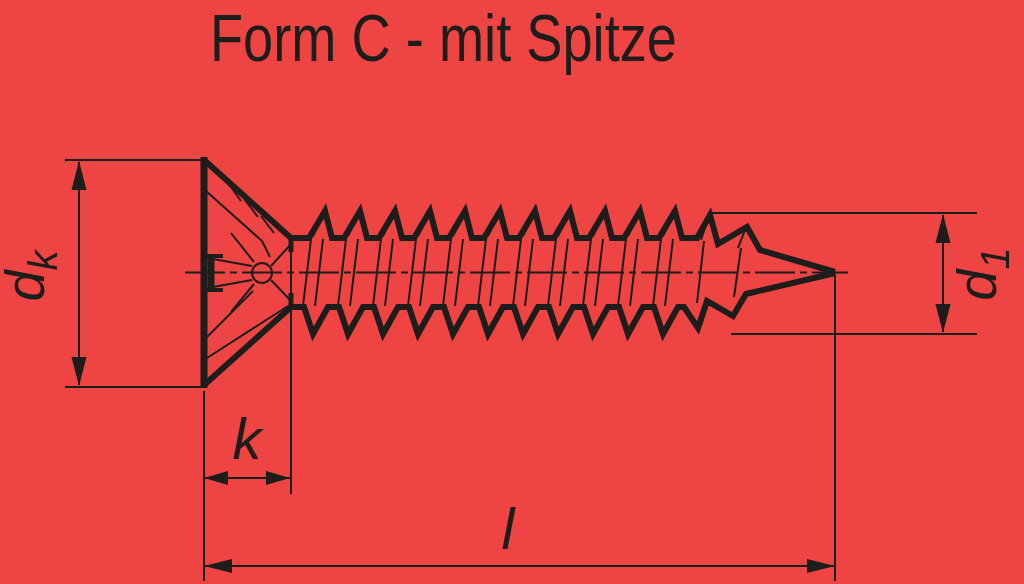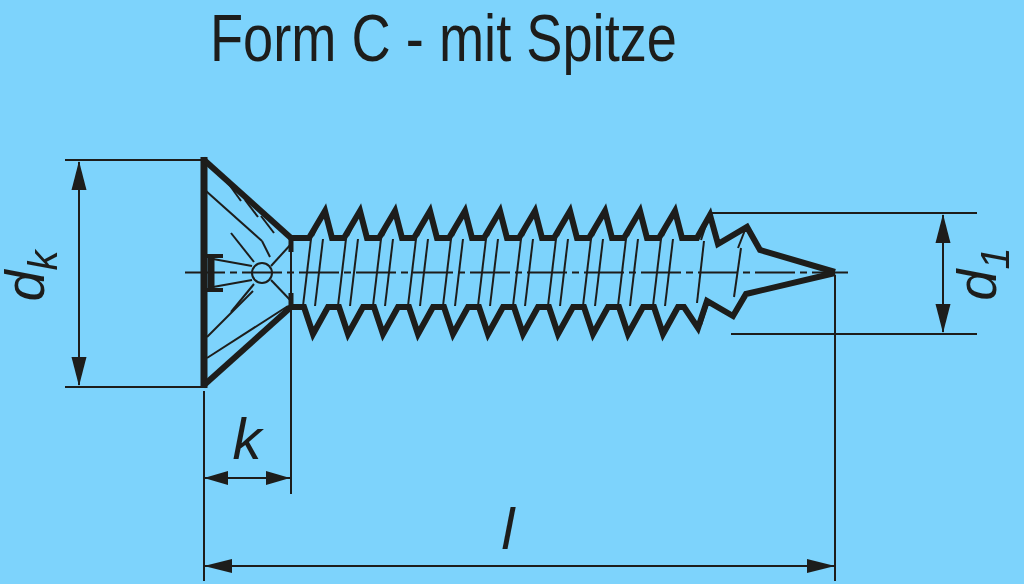--- a/index.html
+++ b/index.html
@@ -1,16 +1,16 @@
 <!DOCTYPE html>
 <html><head>
 <meta charset="utf-8">
 <style>
   html,body{margin:0;padding:0;background:#ffffff;}
-  .stage{position:relative;width:1024px;height:584px;background:#7dd3fc;overflow:hidden;
+  .stage{position:relative;width:1024px;height:584px;background:#ef4444;overflow:hidden;
          font-family:"Liberation Sans",sans-serif;}
   svg{position:absolute;left:0;top:0;}
   svg text{fill:#1d1d1b;}
 </style>
 </head>
 <body>
 
 <div class="stage">
   <svg id="screw-svg" width="1024" height="584" viewBox="0 0 1024 584" font-family="Liberation Sans, sans-serif">
 

